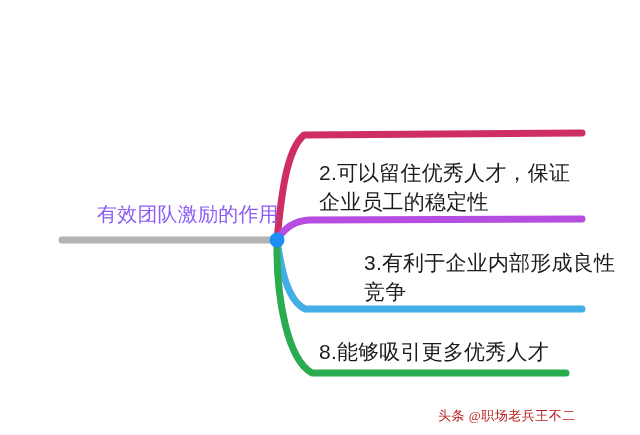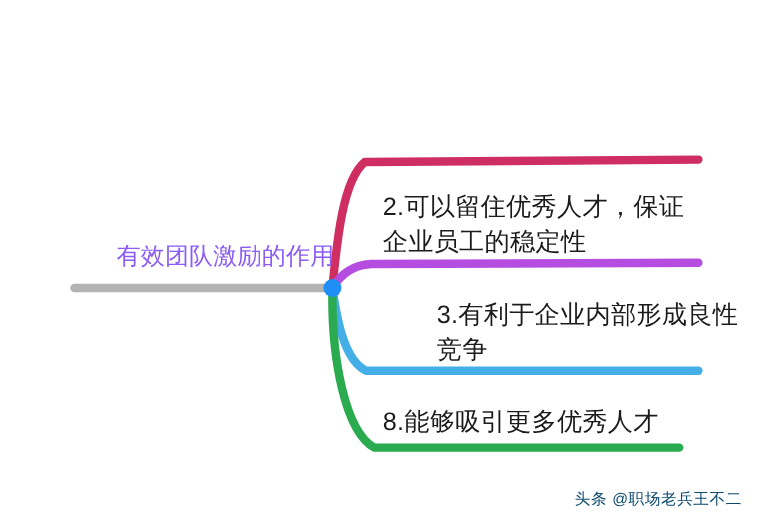--- a/index.html
+++ b/index.html
@@ -54,26 +54,26 @@
     left: 319px;
     top: 248px;
     margin-left: 45px;
   }
   #branch-label-4 {
     left: 319px;
     top: 337px;
   }
   #watermark {
     position: absolute;
-    left: 479px;
+    left: 438px;
     top: 407px;
     font-size: 13px;
-    color: #0c4a6e;
+    color: #b91c1c;
     letter-spacing: 0.5px;
-    font-family: Liberation Sans, sans-serif;
+    font-family: Liberation Serif, serif;
     white-space: nowrap;
   }
 </style>
 </head>
 <body>
 
 <div id="mindmap-canvas">
 
   <svg id="branch-svg" viewBox="0 0 640 435" xmlns="http://www.w3.org/2000/svg">
 

